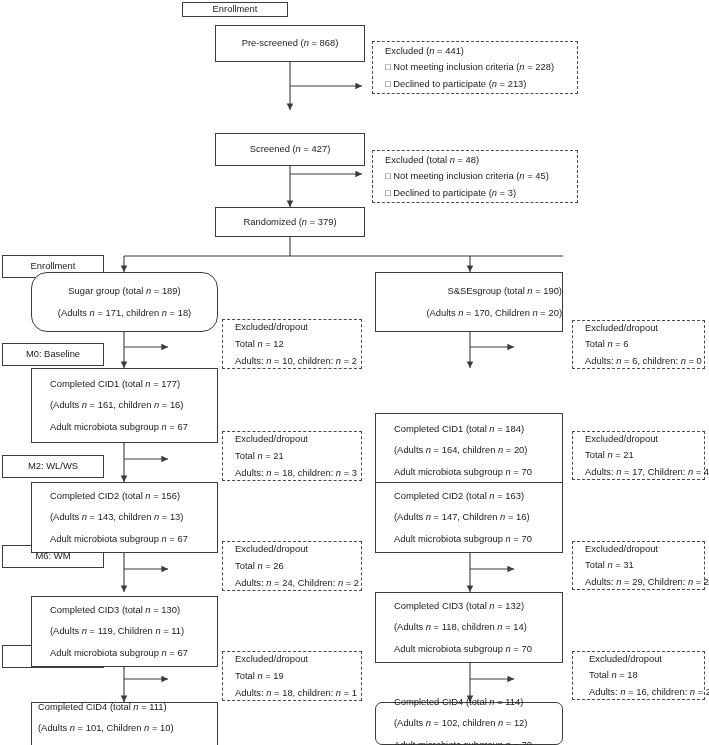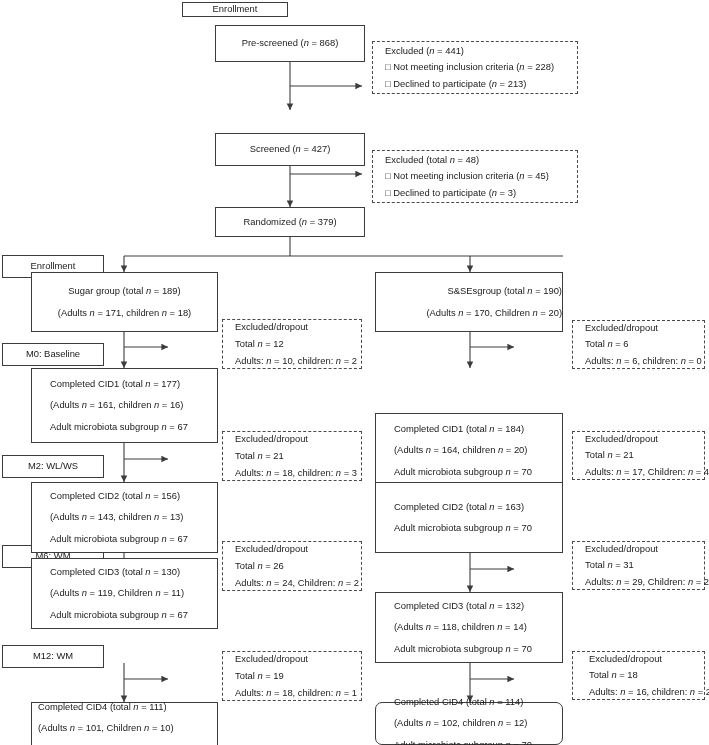--- a/index.html
+++ b/index.html
@@ -160,38 +160,38 @@
     <div class="line pad-l">□ Not meeting inclusion criteria (<i>n</i> = 228)</div>
     <div class="line pad-l">□ Declined to participate (<i>n</i> = 213)</div>
   </div>
 
   <div class="box dashed gap-rows-tight" style="left:372px; top:150px; width:206px; height:53px;">
     <div class="line pad-l">Excluded (total <i>n</i> = 48)</div>
     <div class="line pad-l">□ Not meeting inclusion criteria (<i>n</i> = 45)</div>
     <div class="line pad-l">□ Declined to participate (<i>n</i> = 3)</div>
   </div>
 
-  <div class="box gap-rows" style="left:31px; top:272px; width:187px; height:60px; align-items:center;">
+  <div class="box gap-rows" style="left:31px; top:272px; width:187px; height:60px; align-items:center;border-radius:16px;">
     <div class="line">Sugar group (total <i>n</i> = 189)</div>
     <div class="line">(Adults <i>n</i> = 171, children <i>n</i> = 18)</div>
   </div>
 
   <div class="box gap-rows" style="left:31px; top:368px; width:187px; height:75px; padding-left:18px;">
     <div class="line">Completed CID1 (total <i>n</i> = 177)</div>
     <div class="line">(Adults <i>n</i> = 161, children <i>n</i> = 16)</div>
     <div class="line">Adult microbiota subgroup <i>n</i> = 67</div>
   </div>
 
   <div class="box gap-rows" style="left:31px; top:482px; width:187px; height:71px; padding-left:18px;">
     <div class="line">Completed CID2 (total <i>n</i> = 156)</div>
     <div class="line">(Adults <i>n</i> = 143, children <i>n</i> = 13)</div>
     <div class="line">Adult microbiota subgroup <i>n</i> = 67</div>
   </div>
 
-  <div class="box gap-rows" style="left:31px; top:558px; width:187px; height:71px; padding-left:18px;">
+  <div class="box gap-rows" style="left:31px; top:596px; width:187px; height:71px; padding-left:18px;">
     <div class="line">Completed CID3 (total <i>n</i> = 130)</div>
     <div class="line">(Adults <i>n</i> = 119, Children <i>n</i> = 11)</div>
     <div class="line">Adult microbiota subgroup <i>n</i> = 67</div>
   </div>
 
   <div class="box gap-rows" style="left:31px; top:702px; width:187px; height:53px; padding-left:6px;">
     <div class="line">Completed CID4 (total <i>n</i> = 111)</div>
     <div class="line">(Adults <i>n</i> = 101, Children <i>n</i> = 10)</div>
     <div class="line">Adult microbiota subgroup <i>n</i> = 67</div>
   </div>
@@ -226,20 +226,21 @@
   </div>
 
   <div class="box gap-rows" style="left:375px; top:368px; width:188px; height:75px; padding-left:18px;margin-top:45px;">
     <div class="line">Completed CID1 (total <i>n</i> = 184)</div>
     <div class="line">(Adults <i>n</i> = 164, children <i>n</i> = 20)</div>
     <div class="line">Adult microbiota subgroup <i>n</i> = 70</div>
   </div>
 
   <div class="box gap-rows" style="left:375px; top:482px; width:188px; height:71px; padding-left:18px;">
     <div class="line">Completed CID2 (total <i>n</i> = 163)</div>
+    <div class="line">(Adults <i>n</i> = 147, Children <i>n</i> = 16)</div>
     <div class="line">Adult microbiota subgroup <i>n</i> = 70</div>
   </div>
 
   <div class="box gap-rows" style="left:375px; top:592px; width:188px; height:71px; padding-left:18px;">
     <div class="line">Completed CID3 (total <i>n</i> = 132)</div>
     <div class="line">(Adults <i>n</i> = 118, children <i>n</i> = 14)</div>
     <div class="line">Adult microbiota subgroup <i>n</i> = 70</div>
   </div>
 
   <div class="box gap-rows" style="left:375px; top:702px; width:188px; height:43px; padding-left:18px;border-radius:7px;">

